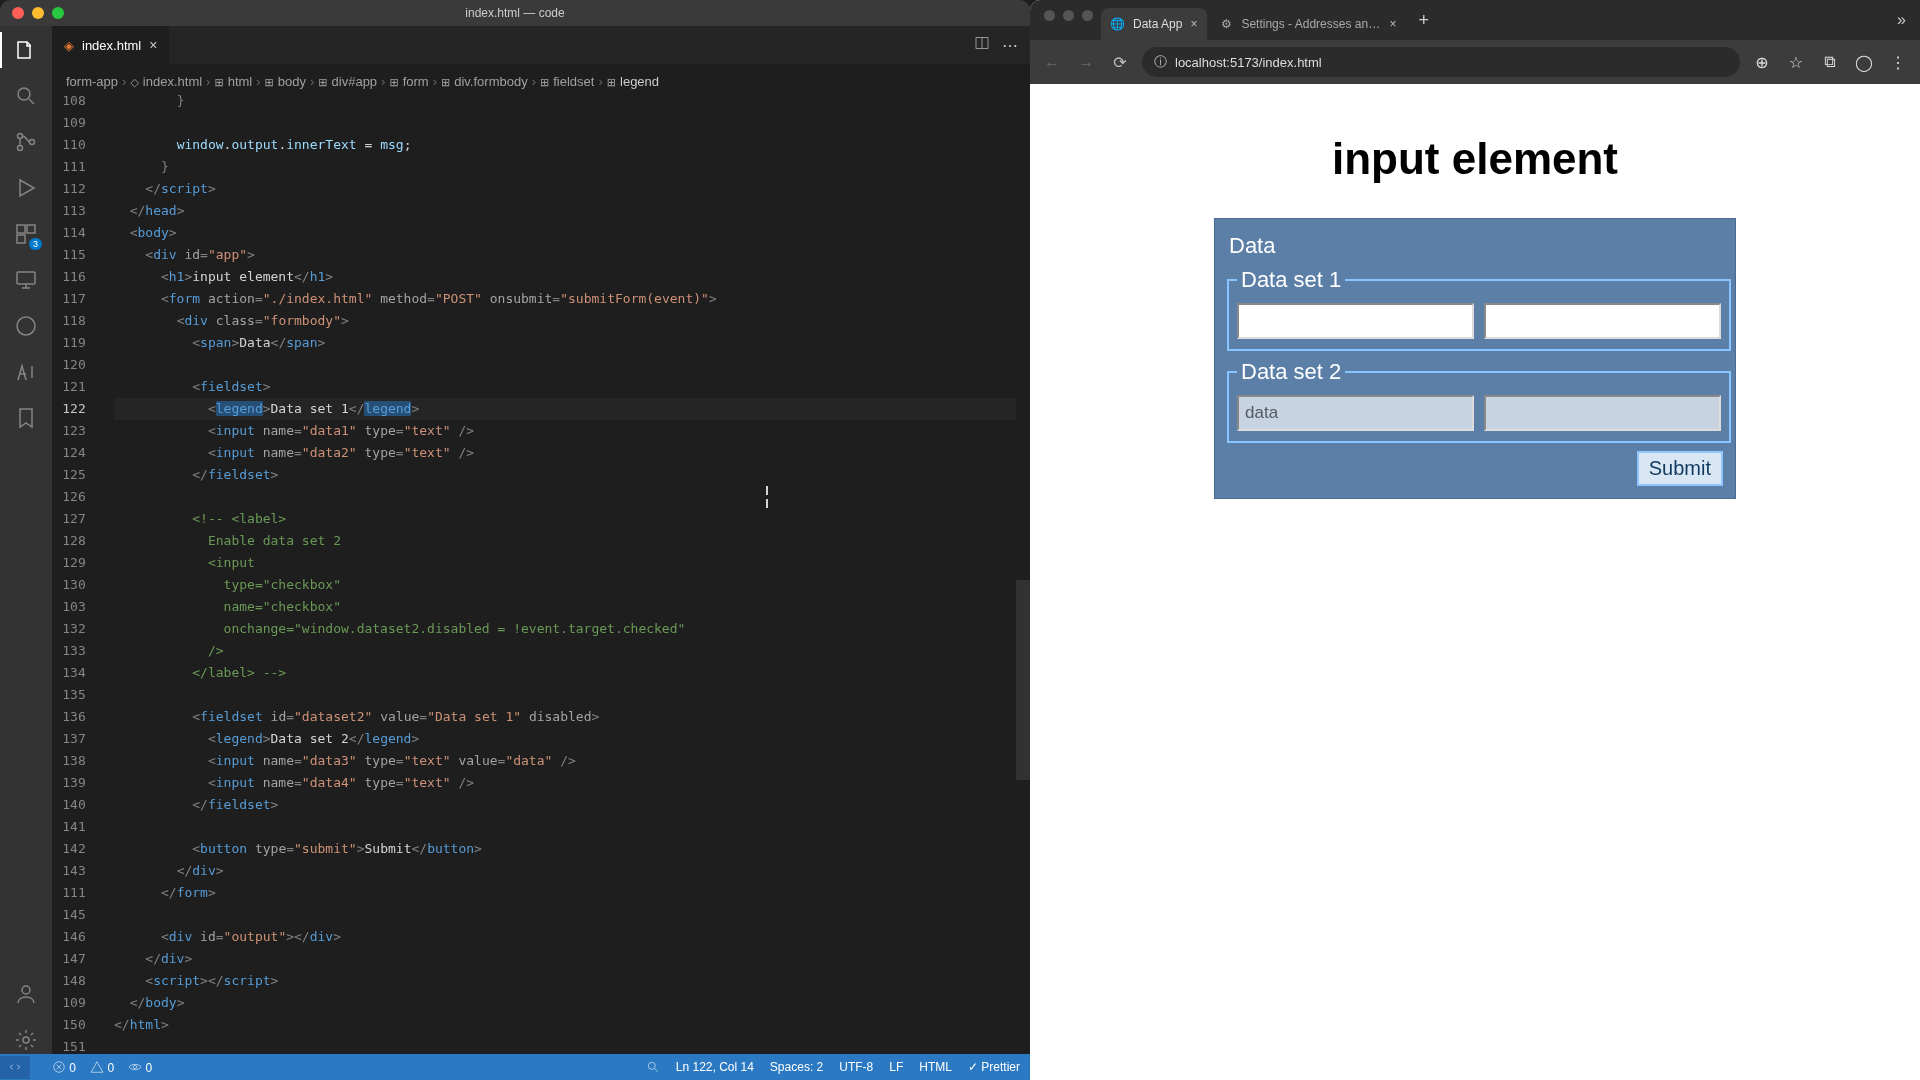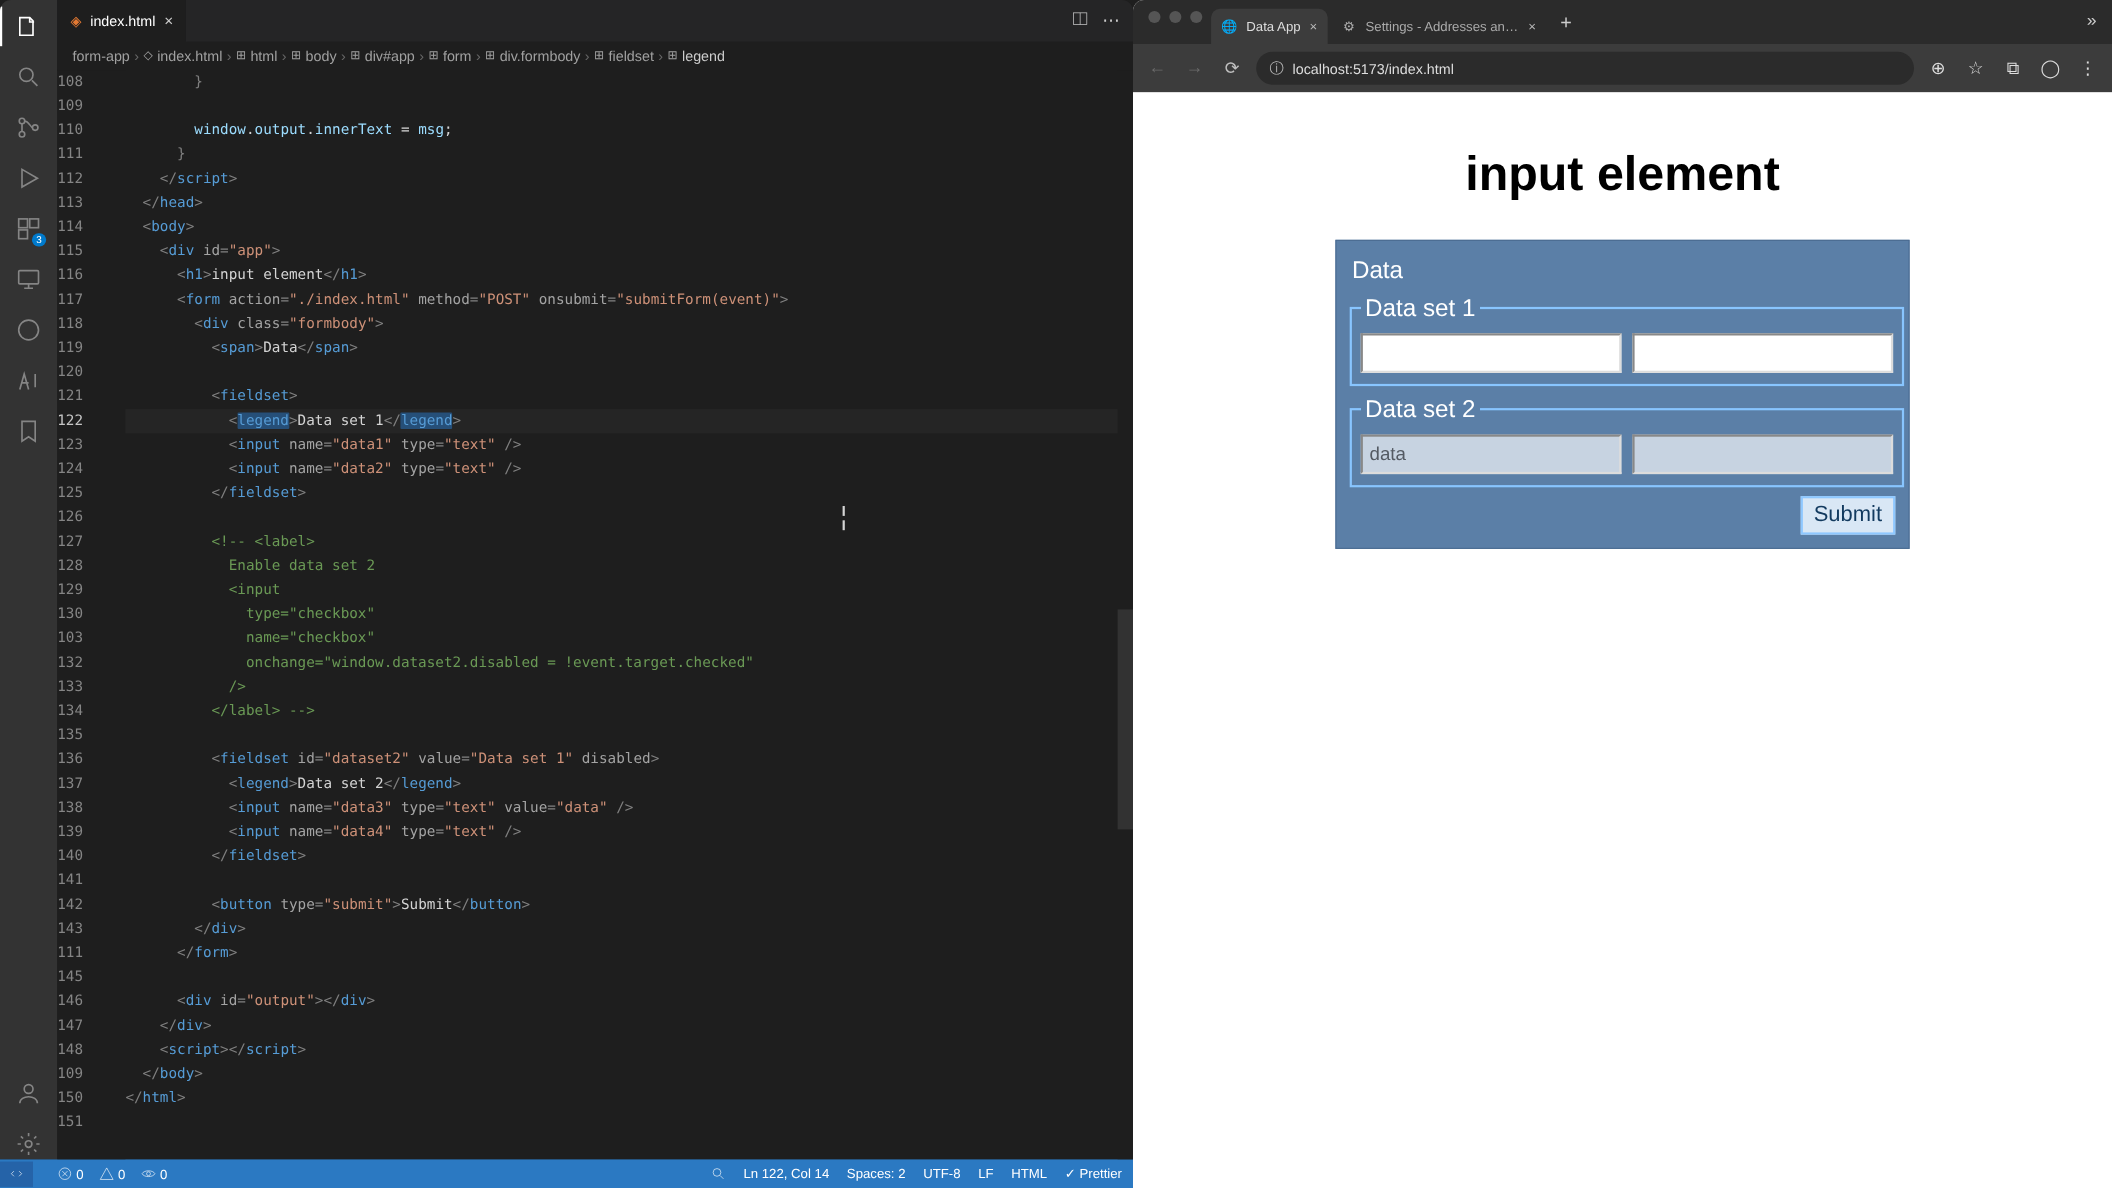--- a/index.html
+++ b/index.html
@@ -70,29 +70,29 @@
 .tab {
   display: flex; align-items: center; gap: 8px;
   padding: 0 12px; background: #1e1e1e; color: #fff;
   font-size: 13px; border-right: 1px solid #252526;
   position: relative;
 }
 .tab .file-icon { color: #e37933; }
 .tab .close { color: #ccc; font-size: 14px; }
 .tab-actions { margin-left: auto; display: flex; align-items: center; gap: 12px; padding-right: 12px; color: #ccc; }
 .breadcrumb {
-  height: 26px; display: flex; align-items: center; gap: 4px;
+  height: 26px; display: flex; align-items: flex-end; gap: 4px;
   padding: 0 14px; color: #a0a0a0; font-size: 13px; background: #1e1e1e;
   border-bottom: 1px solid #1e1e1e;
 }
 .breadcrumb .chev { color: #666; }
 .breadcrumb .tagicon { color: #a0a0a0; font-size: 11px; }
 .breadcrumb .last { color: #ccc; }
 .code-area { flex: 1; display: flex; font-family: Menlo, Consolas, monospace; font-size: 13px; line-height: 22px; overflow: hidden; position: relative; }
-.gutter { width: 62px; text-align: left; color: #858585; padding-right: 18px; user-select: none; background: #1e1e1e; }
+.gutter { width: 62px; text-align: center; color: #858585; padding-right: 18px; user-select: none; background: #1e1e1e; }
 .gutter .gl { height: 22px; }
 .gutter .cur { color: #c6c6c6; }
 .code { flex: 1; color: #d4d4d4; white-space: pre; position: relative; }
 .code .ln { height: 22px; }
 .code .hl-line { background: rgba(255,255,255,0.035); }
 .sel { background: #264f78; border-radius: 1px; }
 .cursor-caret {
   position: absolute;
   left: 707px; top: 396px;
   width: 14px; height: 22px;
@@ -185,20 +185,28 @@
 .submit-row { text-align: right; margin-top: 6px; }
 .submit-row button {
   background: #d9e7f5; border: 2px solid #8fc8ff; color: #123a5f;
   font-size: 20px; padding: 4px 10px; cursor: pointer;
 }
 </style>
 </head>
 <body>
 
 <div class="vscode">
+  <div class="mac-titlebar">
+    <div class="traffic-lights">
+      <div class="tl red"></div>
+      <div class="tl yellow"></div>
+      <div class="tl green"></div>
+    </div>
+    <div class="mac-title">index.html — code</div>
+  </div>
 
   <div class="vscode-body">
 
     <div class="activity-bar">
       <div class="act-icon active">
         <svg viewBox="0 0 24 24">
             <path d="M4 4h9l3 3v13H4z"></path>
             <path d="M13 4v4h4"></path>
           </svg>
       </div>

